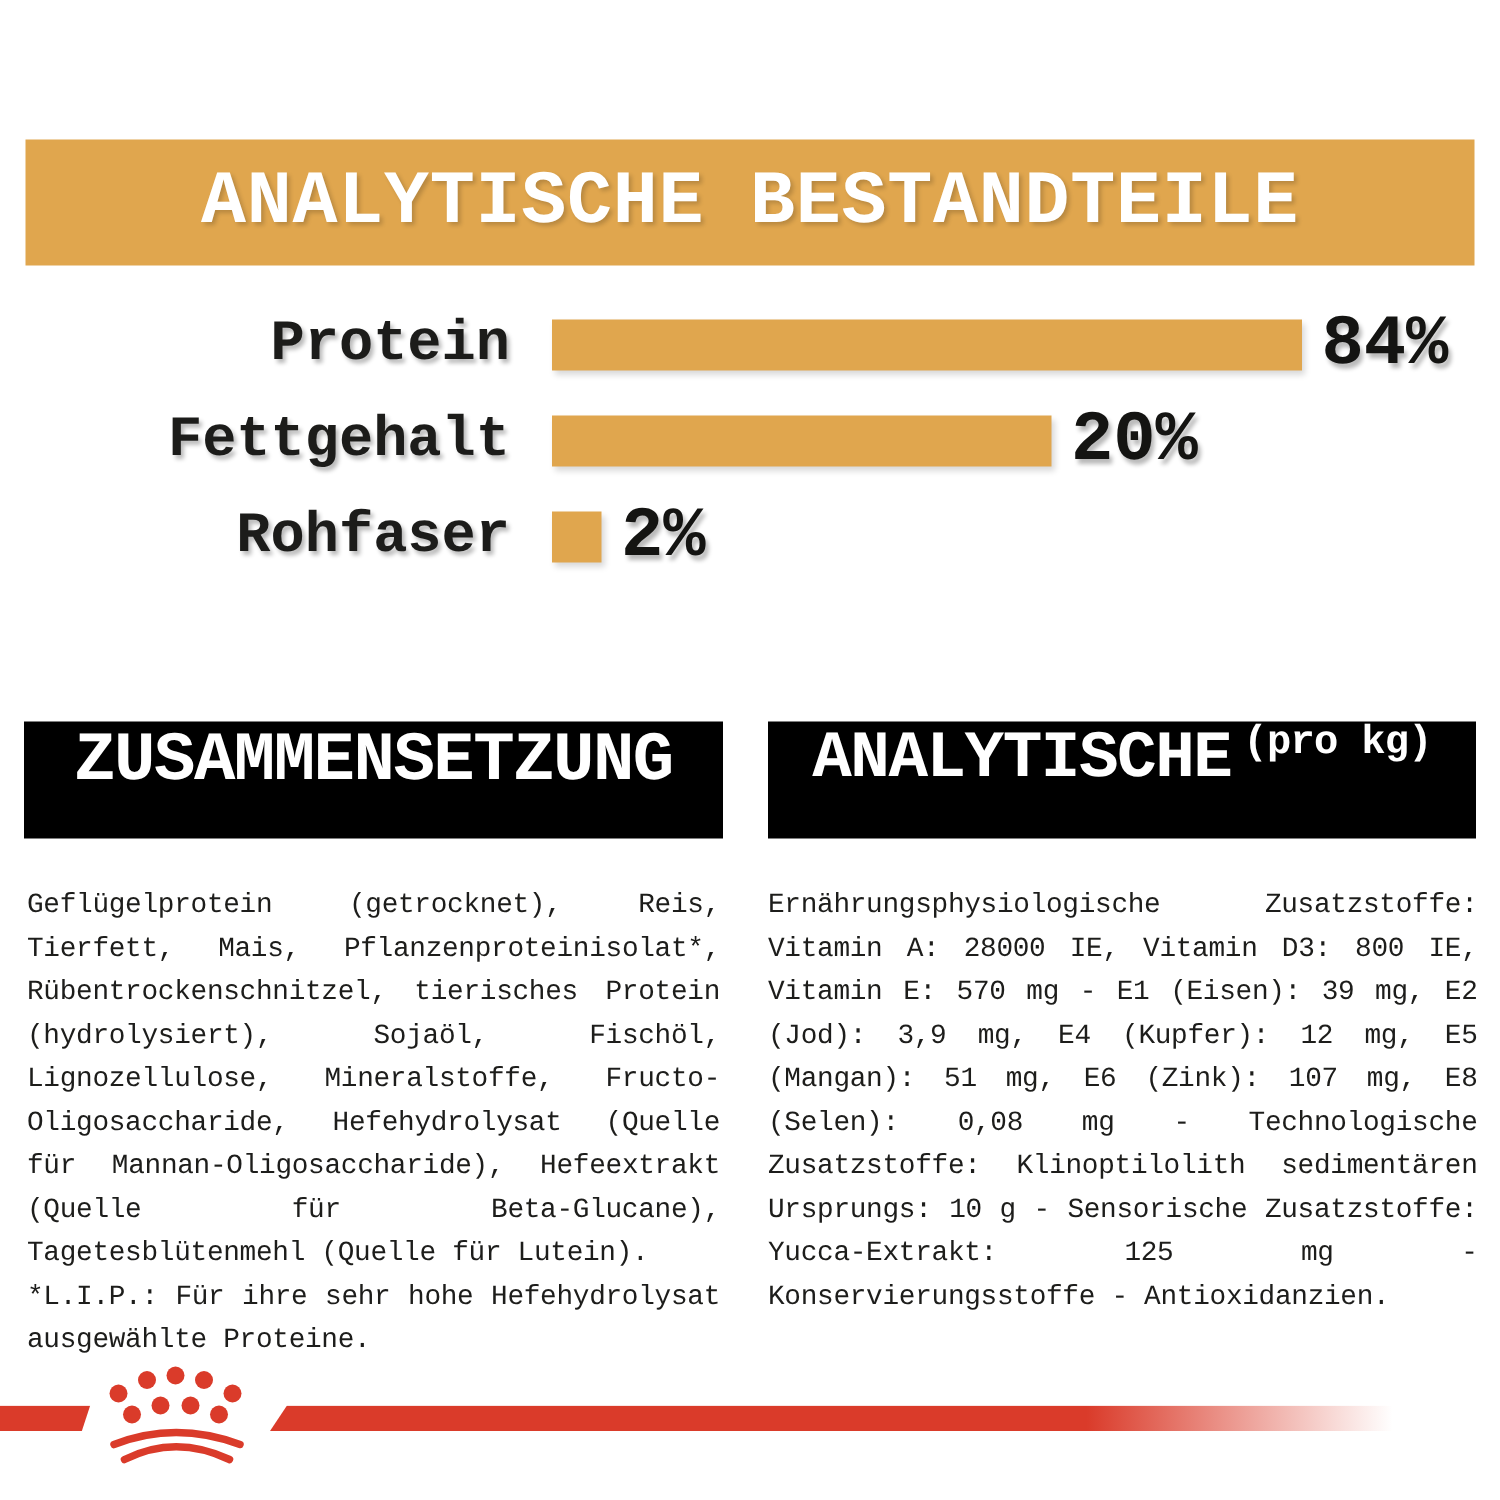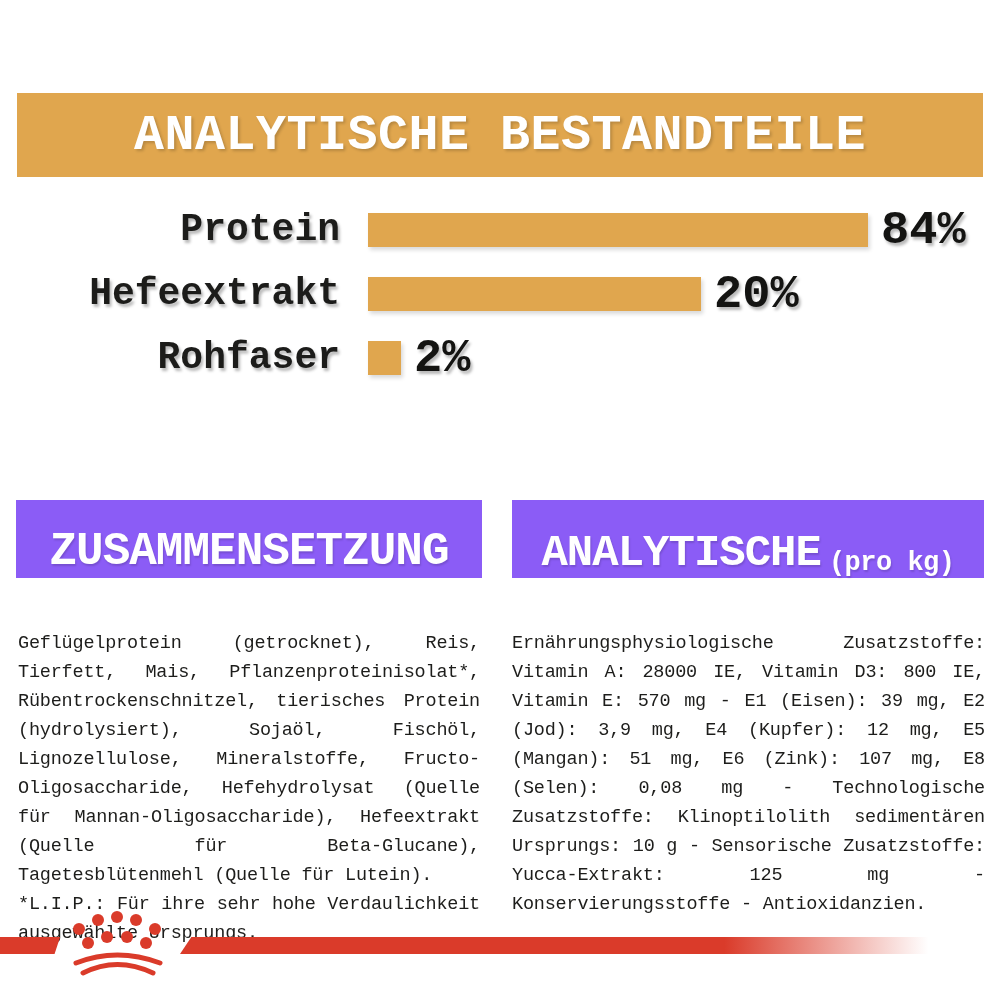--- a/index.html
+++ b/index.html
@@ -26,31 +26,31 @@
   .chart-bar{
     height:34px;background:#E0A64E;margin-left:28px;
     box-shadow:2px 3px 4px rgba(0,0,0,0.15);
   }
   .chart-value{
     margin-left:13px;font-size:47px;font-weight:bold;color:#141412;line-height:1;
     text-shadow:2px 3px 3px rgba(0,0,0,0.28);white-space:nowrap;
   }
   
   .section-header{
-    position:absolute;top:500px;height:78px;background:#8b5cf6;color:#ffffff;
-    display:flex;align-items:flex-end;justify-content:center;font-weight:bold;
+    position:absolute;top:481px;height:78px;background:#000000;color:#ffffff;
+    display:flex;align-items:flex-start;justify-content:center;font-weight:bold;
     text-shadow:1px 2px 2px rgba(0,0,0,0.15);white-space:nowrap;
   }
   .section-header.left{left:16px;width:466px;font-size:46px;letter-spacing:-1px;}
   .section-header.right{left:512px;width:472px;font-size:44px;letter-spacing:-1px;}
   .section-header .suffix{font-size:27px;margin-left:8px;letter-spacing:-0.5px;}
   
   .col-body{
     position:absolute;top:589px;font-size:18.5px;line-height:29px;
-    text-align:justify;color:#1d1d1b;letter-spacing:-0.2px;margin-top:40px;
+    text-align:justify;color:#1d1d1b;letter-spacing:-0.2px;
   }
   .col-body.left{left:18px;width:462px;}
   .col-body.right{left:512px;width:473px;}
   .col-body p{margin:0;}
   
   .rule{position:absolute;top:937px;height:17px;background:#DA3B2A;}
   .rule.left-seg{left:0;width:62px;clip-path:polygon(0 0,97% 0,88% 100%,0 100%);}
   .rule.right-seg{
     left:180px;width:756px;
     background:linear-gradient(90deg,#DA3B2A 0%,#DA3B2A 72%,rgba(218,59,42,0) 99%);
@@ -67,42 +67,42 @@
     <span>ANALYTISCHE BESTANDTEILE</span>
   </div>
 
   <div class="chart" id="chart">
       <div class="chart-row" style="top: 208px;">
         <div class="chart-label">Protein</div>
         <div class="chart-bar" style="width: 500px; background: rgb(224, 166, 78);"></div>
         <div class="chart-value">84%</div>
       </div>
       <div class="chart-row" style="top: 272px;">
-        <div class="chart-label">Hefeextrakt</div>
+        <div class="chart-label">Fettgehalt</div>
         <div class="chart-bar" style="width: 333px; background: rgb(224, 166, 78);"></div>
         <div class="chart-value">20%</div>
       </div>
       <div class="chart-row" style="top: 336px;">
         <div class="chart-label">Rohfaser</div>
         <div class="chart-bar" style="width: 33px; background: rgb(224, 166, 78);"></div>
         <div class="chart-value">2%</div>
       </div>
     </div>
 
   <div class="section-header left">
     <span>ZUSAMMENSETZUNG</span>
   </div>
   <div class="section-header right">
     <span>ANALYTISCHE</span>
     <span class="suffix">(pro kg)</span>
   </div>
 
   <div class="col-body left">
     <p>Geflügelprotein (getrocknet), Reis, Tierfett, Mais, Pflanzenproteinisolat*, Rübentrockenschnitzel, tierisches Protein (hydrolysiert), Sojaöl, Fischöl, Lignozellulose, Mineralstoffe, Fructo-Oligosaccharide, Hefehydrolysat (Quelle für Mannan-Oligosaccharide), Hefeextrakt (Quelle für Beta-Glucane), Tagetesblütenmehl (Quelle für Lutein).</p>
-    <p>*L.I.P.: Für ihre sehr hohe Verdaulichkeit ausgewählte Ursprungs.</p>
+    <p>*L.I.P.: Für ihre sehr hohe Hefehydrolysat ausgewählte Proteine.</p>
   </div>
 
   <div class="col-body right">
     <p>Ernährungsphysiologische Zusatzstoffe: Vitamin A: 28000 IE, Vitamin D3: 800 IE, Vitamin E: 570 mg - E1 (Eisen): 39 mg, E2 (Jod): 3,9 mg, E4 (Kupfer): 12 mg, E5 (Mangan): 51 mg, E6 (Zink): 107 mg, E8 (Selen): 0,08 mg - Technologische Zusatzstoffe: Klinoptilolith sedimentären Ursprungs: 10 g - Sensorische Zusatzstoffe: Yucca-Extrakt: 125 mg - Konservierungsstoffe - Antioxidanzien.</p>
   </div>
 
   <div class="rule left-seg"></div>
   <div class="rule right-seg"></div>
 
   <svg class="crown" viewBox="0 0 114 74" xmlns="http://www.w3.org/2000/svg">

